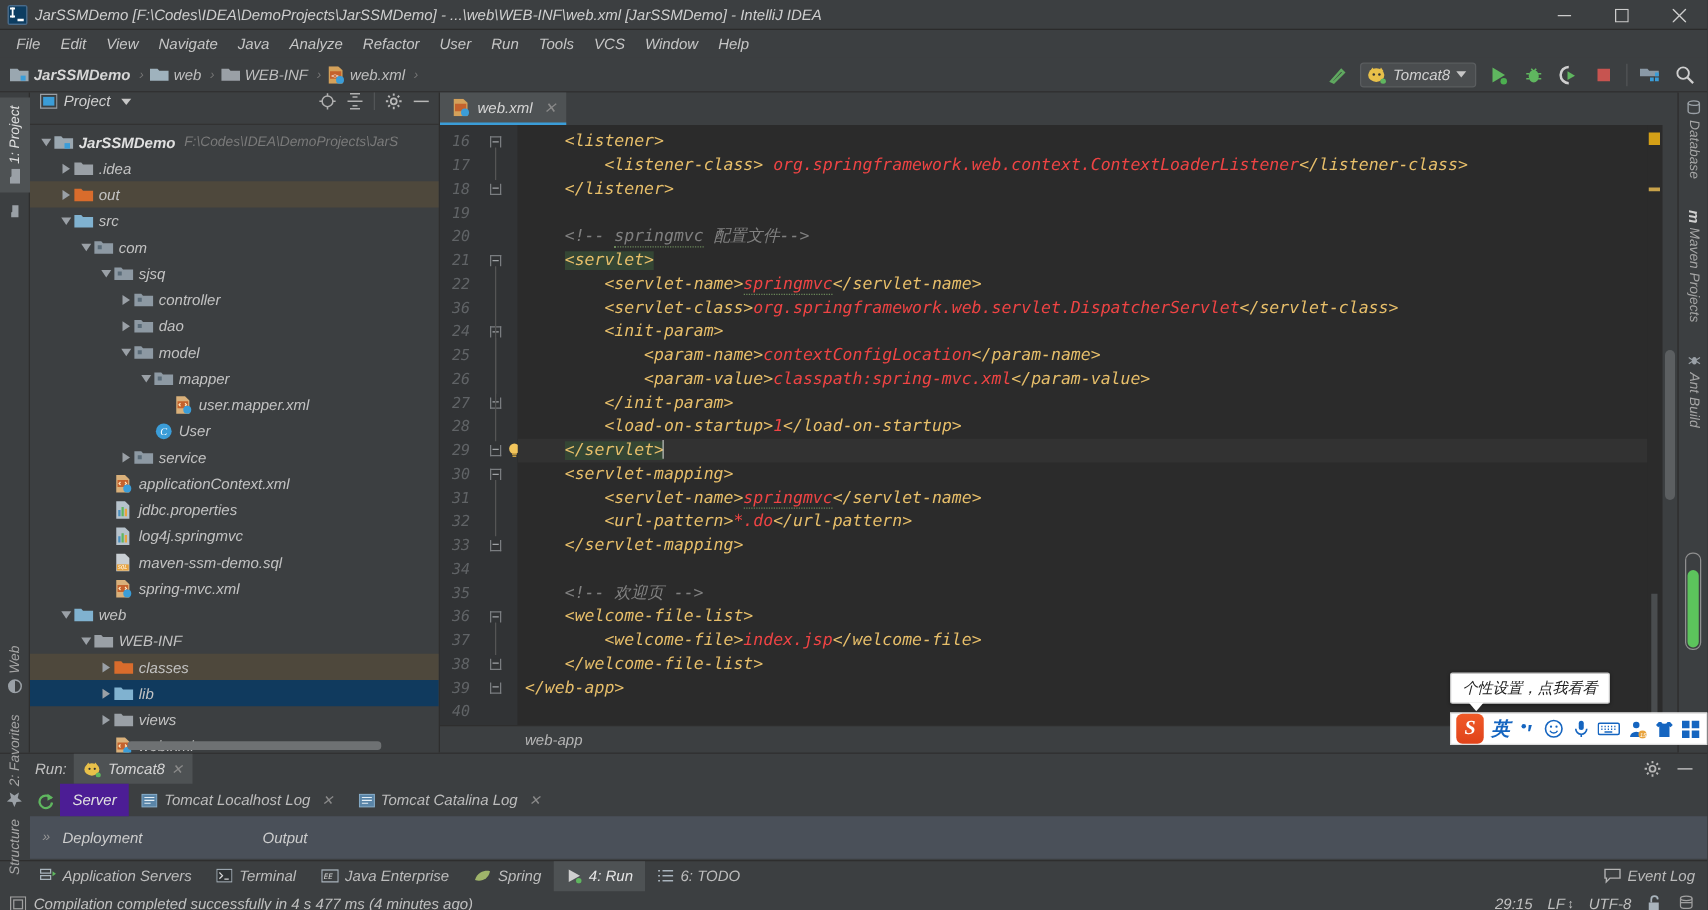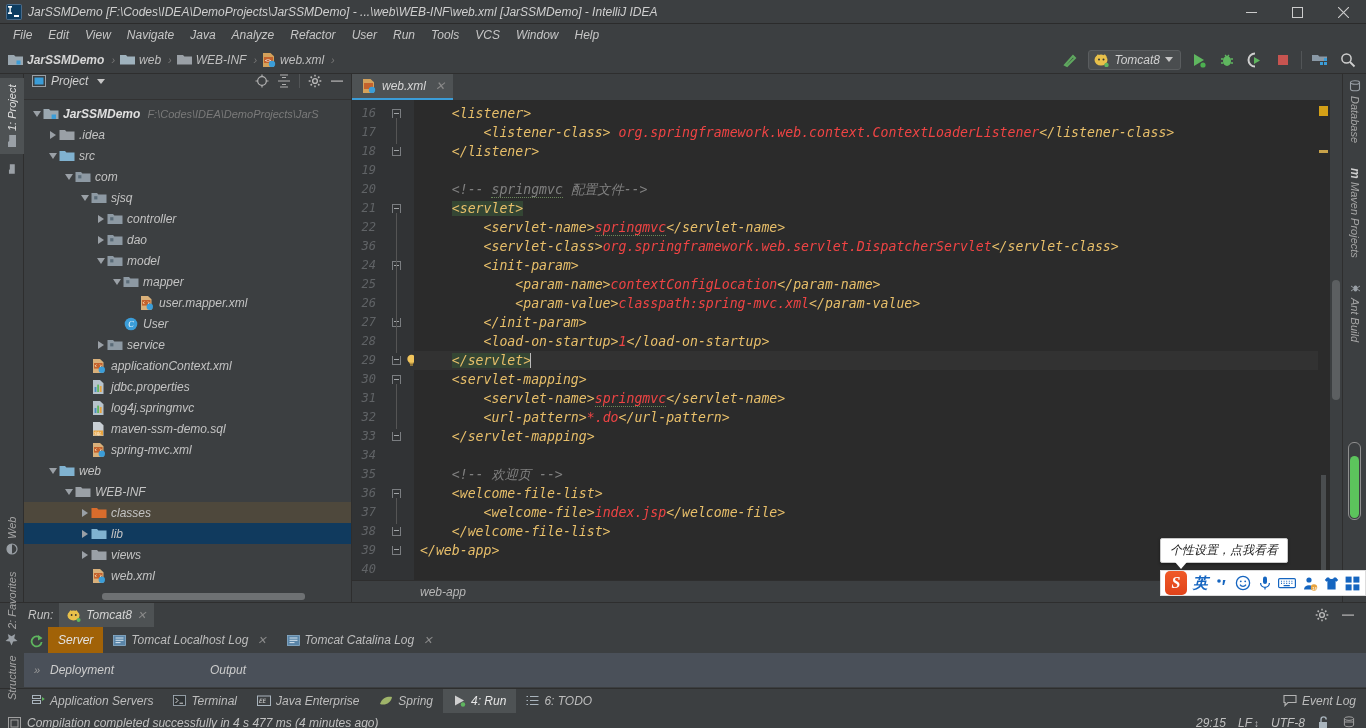--- a/index.html
+++ b/index.html
@@ -200,21 +200,21 @@
     height: 24px; display: flex; align-items: center; gap: 5px; padding: 0 8px;
     background: #4e5254; font-size: 12px; color: #d5d5d5;
   }
   .run-header-right { margin-left: auto; display: flex; align-items: center; gap: 6px; padding-right: 8px; }
 
   .run-tabs2 { height: 26px; display: flex; align-items: center; padding-left: 24px; gap: 0; }
   .r2tab {
     height: 26px; display: flex; align-items: center; gap: 5px; padding: 0 10px;
     font-size: 12px; color: #bdbdbd;
   }
-  .r2tab.active { background: #a16207; color: #e2e2e2; }
+  .r2tab.active { background: #4c1d95; color: #e2e2e2; }
   .run-content {
     height: 34px; display: flex; align-items: center; background: #4a5059;
     margin-left: 24px; font-size: 12px; color: #cdcdcd;
   }
   .run-content .chev { width: 26px; text-align: center; color: #9a9a9a; font-size: 11px; }
   .rc-col1 { width: 160px; }
 
   
   .bottom-tabs {
     height: 24px; background: #3c3f41; display: flex; align-items: center;
@@ -507,20 +507,32 @@
             <span style="display: inline-block; width: 22px;"></span>
             <span class="arrow right">
               <i></i>
             </span>
             <span class="ticon">
               <svg width="16" height="16" viewBox="0 0 16 16">
                 <path d="M0.5 3 L6 3 L7.4 4.6 L15.5 4.6 L15.5 13 L0.5 13 Z" fill="#9aa0a6"></path>
               </svg>
             </span>
             <span class="tlabel">.idea</span>
+          </div>
+          <div class="trow highlight">
+            <span style="display: inline-block; width: 22px;"></span>
+            <span class="arrow right">
+              <i></i>
+            </span>
+            <span class="ticon">
+              <svg width="16" height="16" viewBox="0 0 16 16">
+                <path d="M0.5 3 L6 3 L7.4 4.6 L15.5 4.6 L15.5 13 L0.5 13 Z" fill="#d96c2c"></path>
+              </svg>
+            </span>
+            <span class="tlabel">out</span>
           </div>
           <div class="trow">
             <span style="display: inline-block; width: 22px;"></span>
             <span class="arrow down">
               <i></i>
             </span>
             <span class="ticon">
               <svg width="16" height="16" viewBox="0 0 16 16">
                 <path d="M0.5 3 L6 3 L7.4 4.6 L15.5 4.6 L15.5 13 L0.5 13 Z" fill="#80b2d0"></path>
               </svg>

